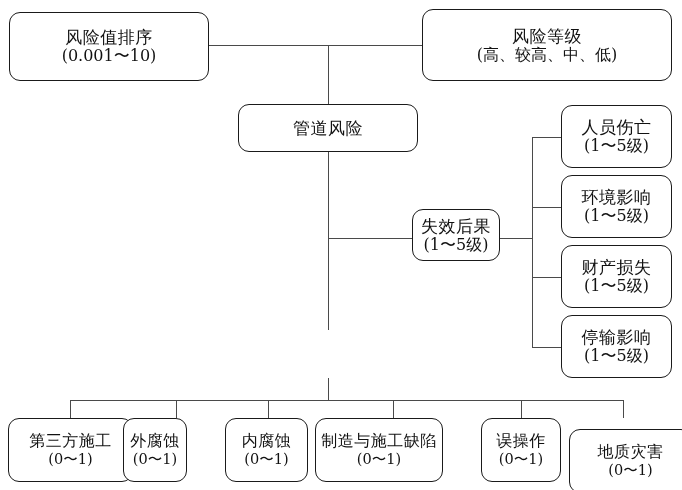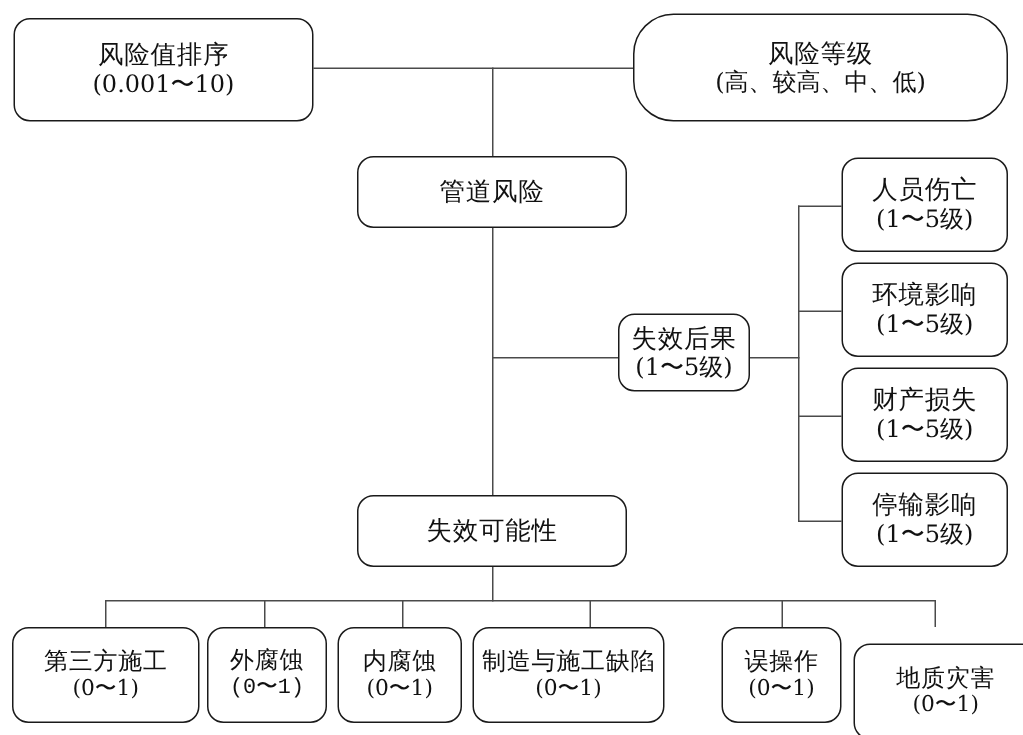--- a/index.html
+++ b/index.html
@@ -82,37 +82,34 @@
   <div class="line v" style="left:268px; top:400px; height:18px;"></div>
   <div class="line v" style="left:393px; top:400px; height:18px;"></div>
   <div class="line v" style="left:521px; top:400px; height:18px;"></div>
   <div class="line v" style="left:623px; top:400px; height:18px;"></div>
 
   <div class="node" style="left:9px; top:12px; width:200px; height:69px;">
     <span class="l1">风险值排序</span>
     <span class="l2">(0.001〜10)</span>
   </div>
 
-  <div class="node" style="left:422px; top:9px; width:250px; height:72px;border-radius:27px;">
+  <div class="node" style="left:422px; top:9px; width:250px; height:72px;">
     <span class="l1">风险等级</span>
     <span class="l2">(高、较高、中、低)</span>
   </div>
 
   <div class="node" style="left:238px; top:104px; width:180px; height:48px;">
     <span class="l1">管道风险</span>
   </div>
 
   <div class="node" style="left:412px; top:209px; width:88px; height:52px;">
     <span class="l1 sz">失效后果</span>
     <span class="l2">(1〜5级)</span>
   </div>
 
-  <div class="node" style="left:238px; top:330px; width:180px; height:48px;">
-    <span class="l1">失效可能性</span>
-  </div>
 
   <div class="node" style="left:561px; top:105px; width:111px; height:63px;">
     <span class="l1">人员伤亡</span>
     <span class="l2">(1〜5级)</span>
   </div>
   <div class="node" style="left:561px; top:175px; width:111px; height:63px;">
     <span class="l1">环境影响</span>
     <span class="l2">(1〜5级)</span>
   </div>
   <div class="node" style="left:561px; top:245px; width:111px; height:63px;">
@@ -121,21 +118,21 @@
   </div>
   <div class="node" style="left:561px; top:315px; width:111px; height:63px;">
     <span class="l1">停输影响</span>
     <span class="l2">(1〜5级)</span>
   </div>
 
   <div class="node small" style="left:8px; top:418px; width:125px; height:64px;">
     <span class="l1">第三方施工</span>
     <span class="l2">(0〜1)</span>
   </div>
-  <div class="node small" style="left:138px; top:418px; width:80px; height:64px;font-family:Liberation Mono, monospace;">
+  <div class="node small" style="left:123px; top:418px; width:64px; height:64px;">
     <span class="l1">外腐蚀</span>
     <span class="l2">(0〜1)</span>
   </div>
   <div class="node small" style="left:225px; top:418px; width:83px; height:64px;">
     <span class="l1">内腐蚀</span>
     <span class="l2">(0〜1)</span>
   </div>
   <div class="node small" style="left:315px; top:418px; width:128px; height:64px;">
     <span class="l1">制造与施工缺陷</span>
     <span class="l2">(0〜1)</span>

